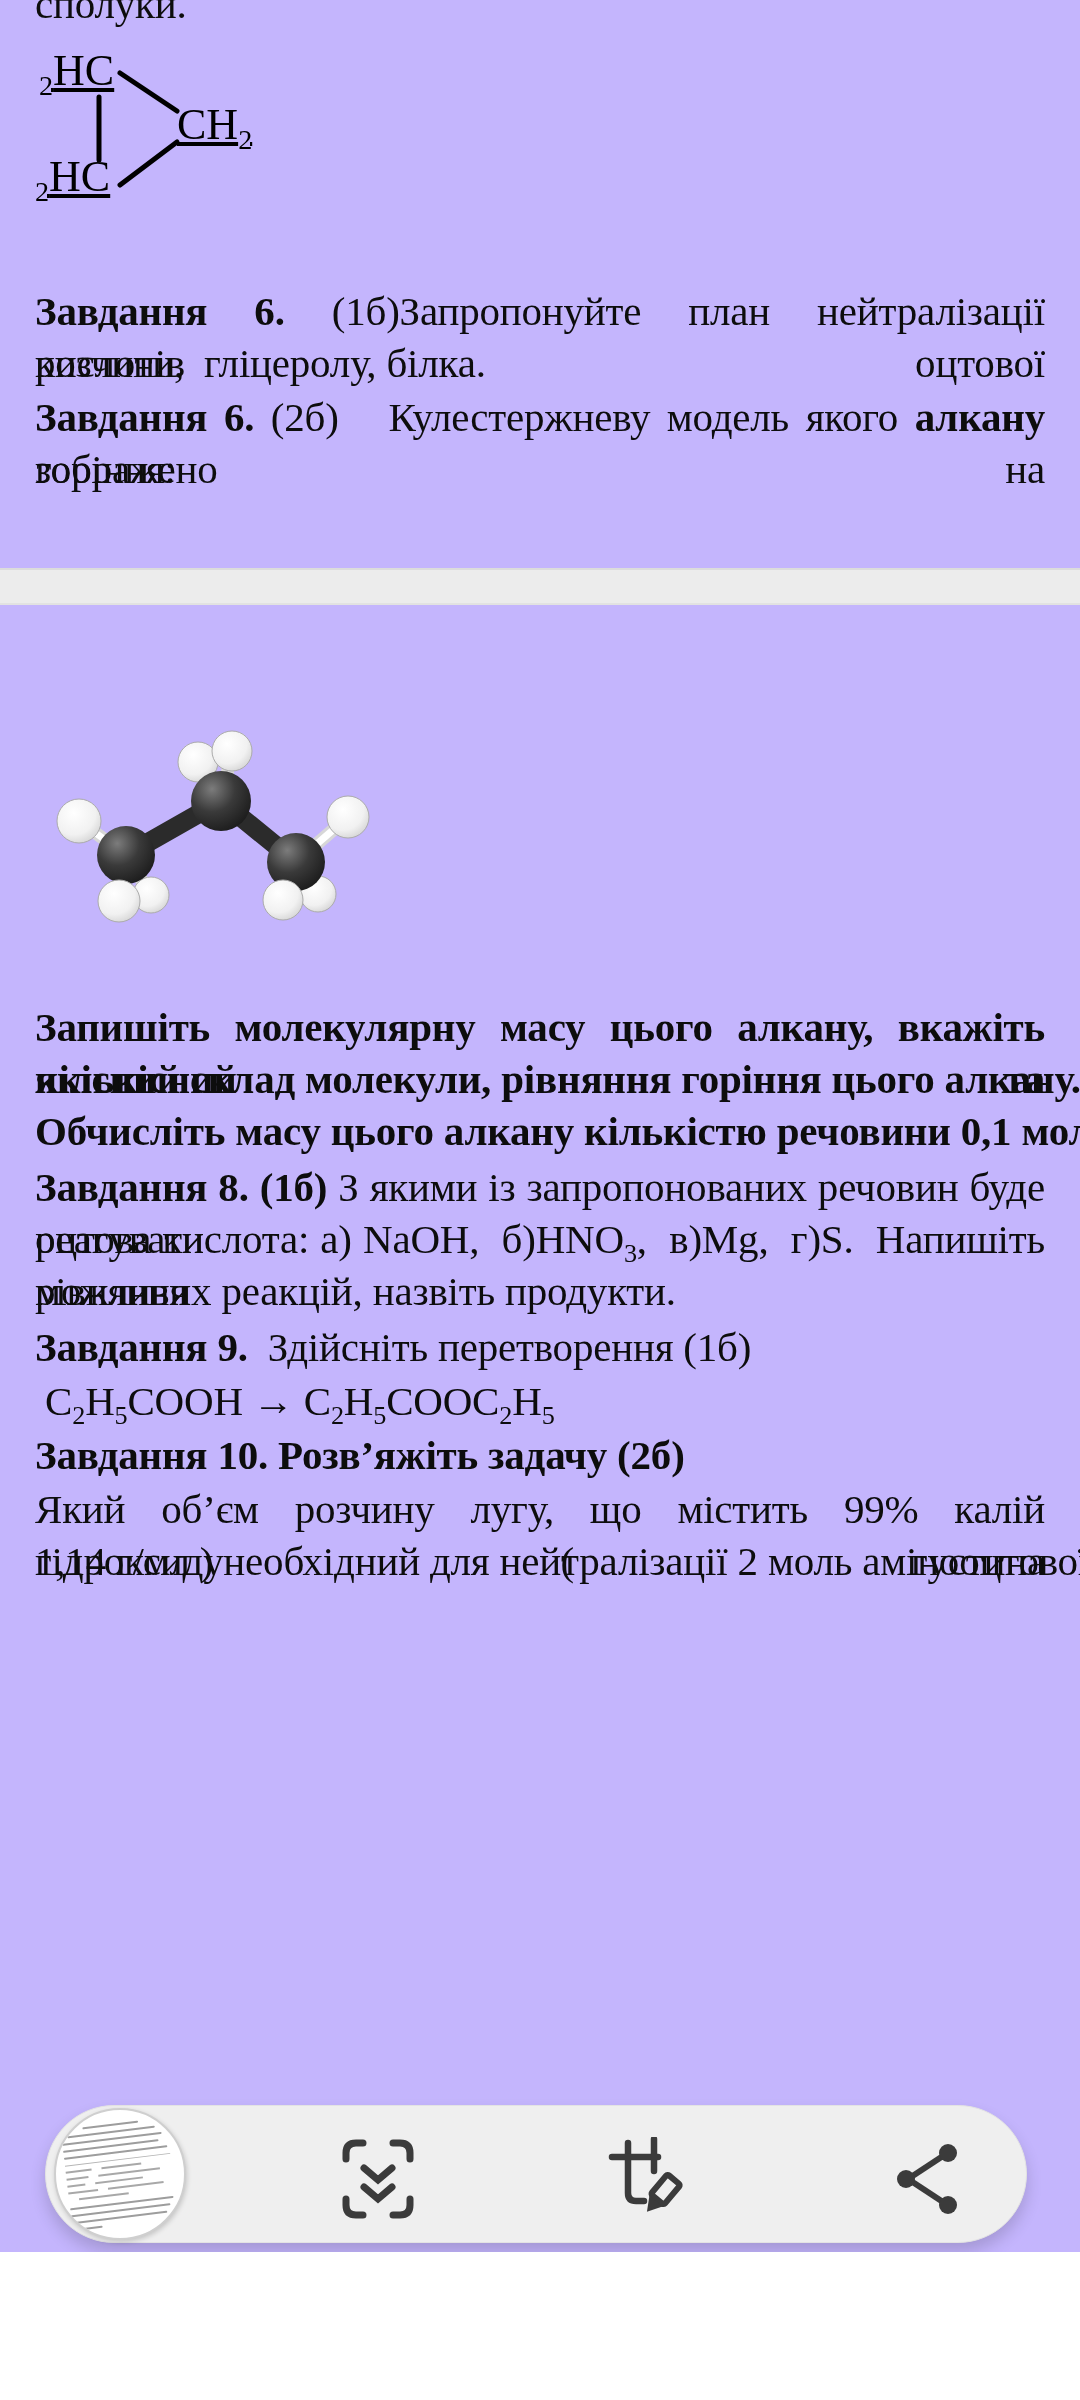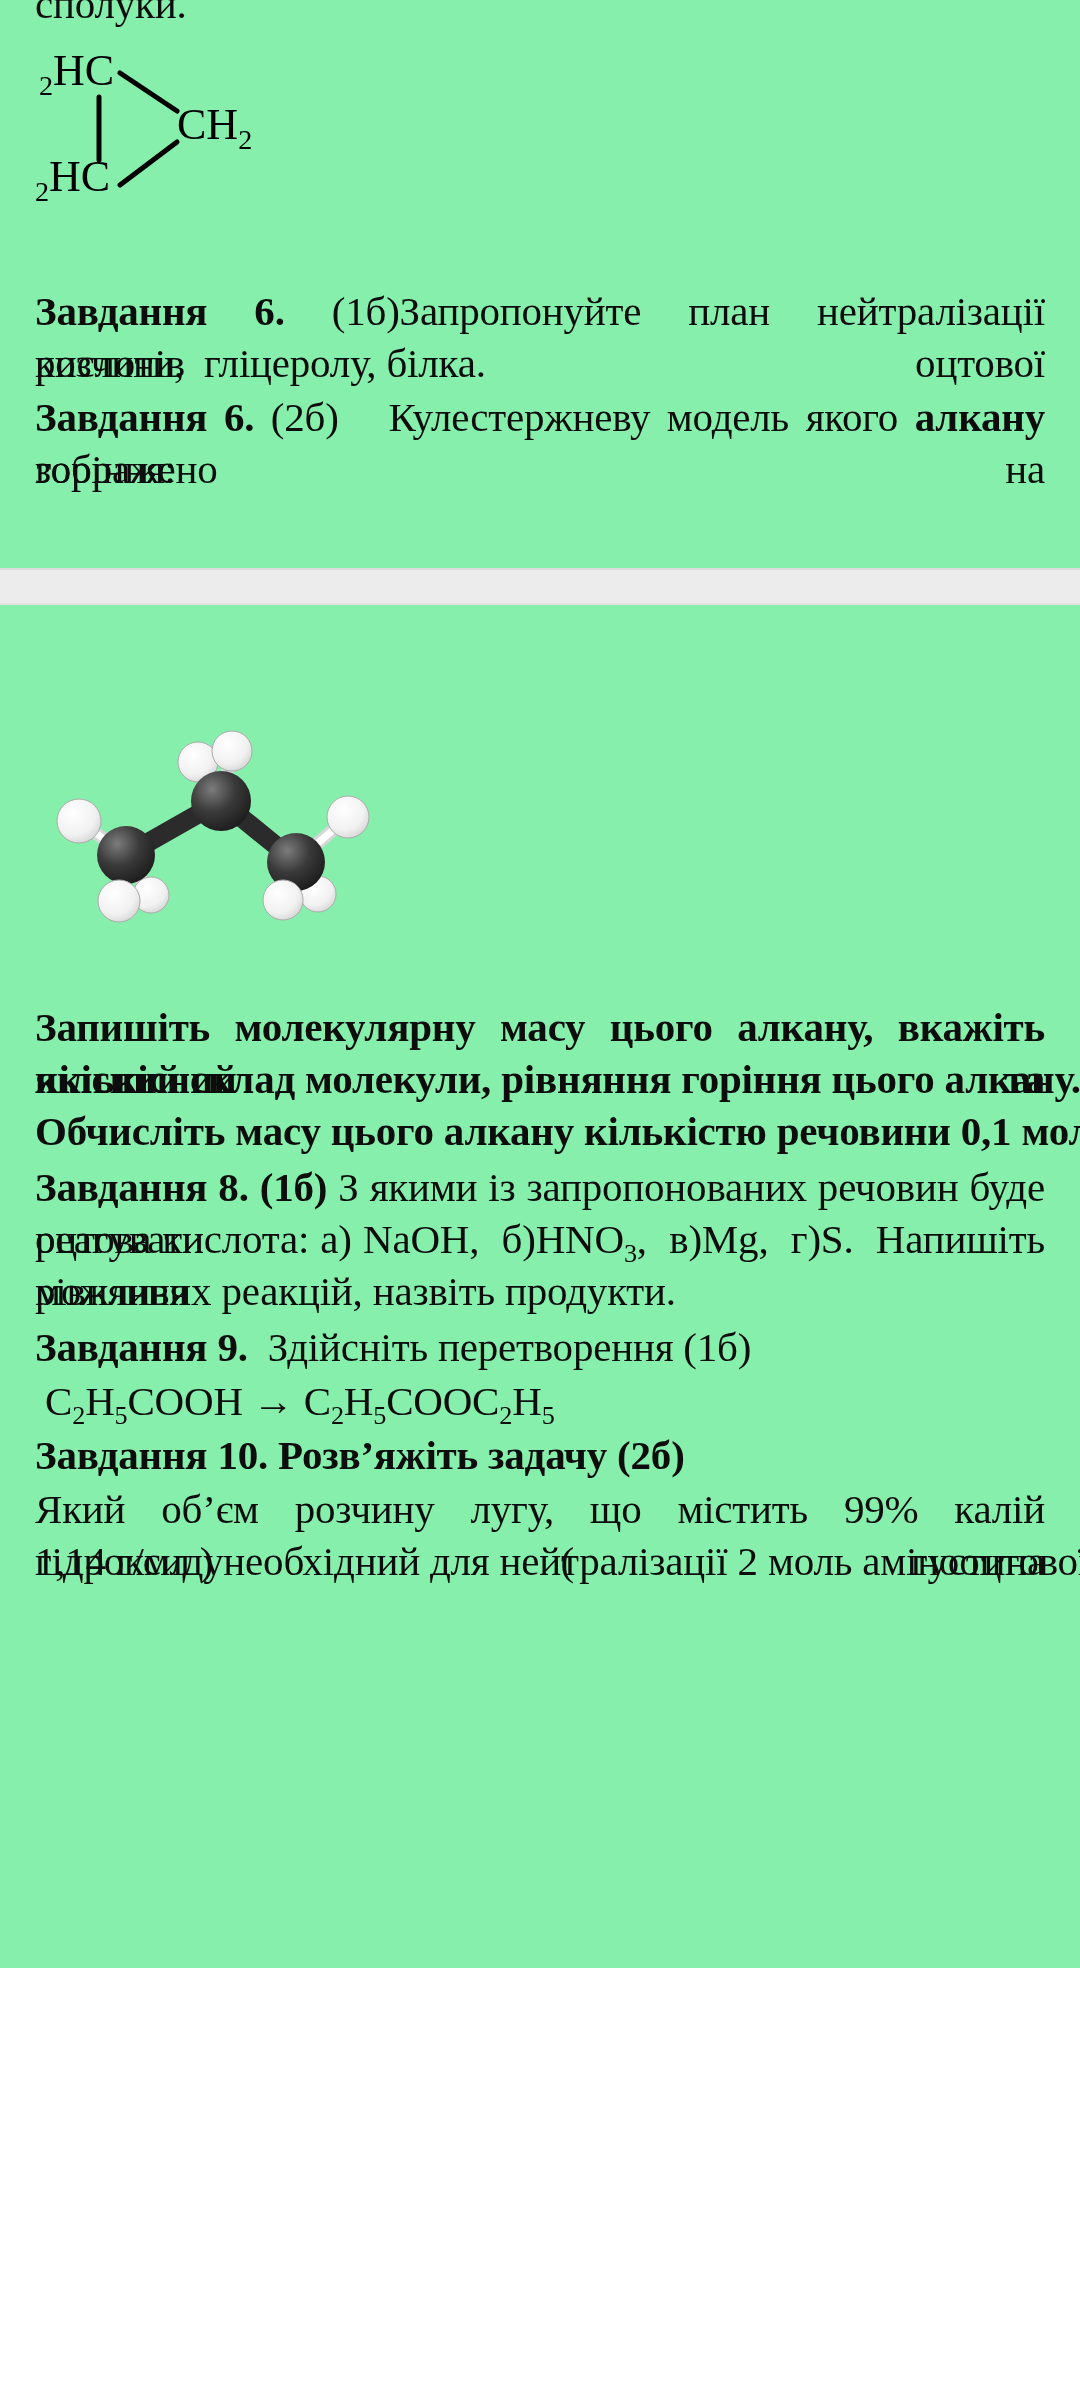--- a/index.html
+++ b/index.html
@@ -1,27 +1,27 @@
 <!DOCTYPE html>
 <html><head>
 <meta charset="utf-8">
 <style>
   html,body{margin:0;padding:0;background:#ffffff;}
-  .page{position:relative;width:1080px;height:1968px;background:#86efac;overflow:hidden;
+  .page{position:relative;width:1080px;height:2252px;background:#c4b5fd;overflow:hidden;
         font-family:"Liberation Serif","DejaVu Serif",serif;color:#111;}
   
   .line{position:absolute;left:35px;width:1010px;font-size:41px;line-height:52px;
         letter-spacing:-0.2px;white-space:nowrap;color:#0d0d0d;}
   .just{white-space:normal;text-align:justify;text-align-last:justify;}
   .b{font-weight:bold;}
   sub{font-size:64%;line-height:0;}
   
   .chem{position:absolute;left:35px;top:45px;width:240px;height:180px;}
   .chem svg{position:absolute;left:0;top:0;}
-  .cl{position:absolute;font-size:44px;line-height:1;color:#000;}
+  .cl{position:absolute;font-size:44px;line-height:1;color:#000;text-decoration:underline;}
   .cl1{left:4px;top:4px;}
   .cl2{left:142px;top:58px;}
   .cl3{left:0px;top:110px;}
   
   .band{position:absolute;left:0;top:568px;width:1080px;height:33px;background:#ececec;
         border-top:2px solid #dcdcdc;border-bottom:2px solid #e2e2e2;}
   
   .molecule{position:absolute;left:40px;top:690px;}
   
   .toolbar{position:absolute;left:45px;top:2105px;width:980px;height:136px;background:#efefef;

